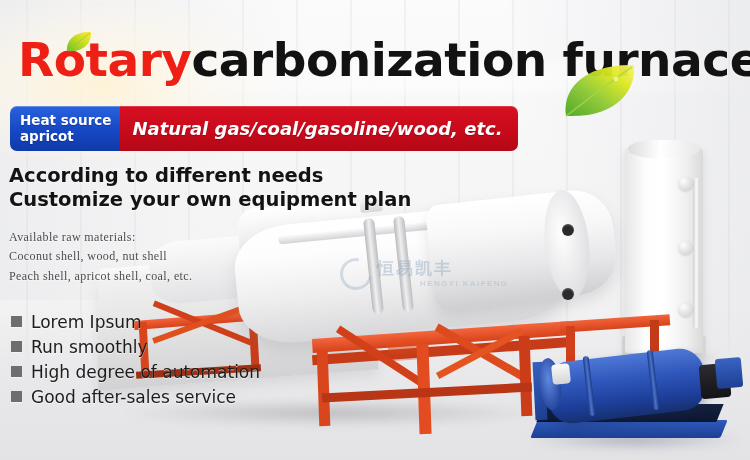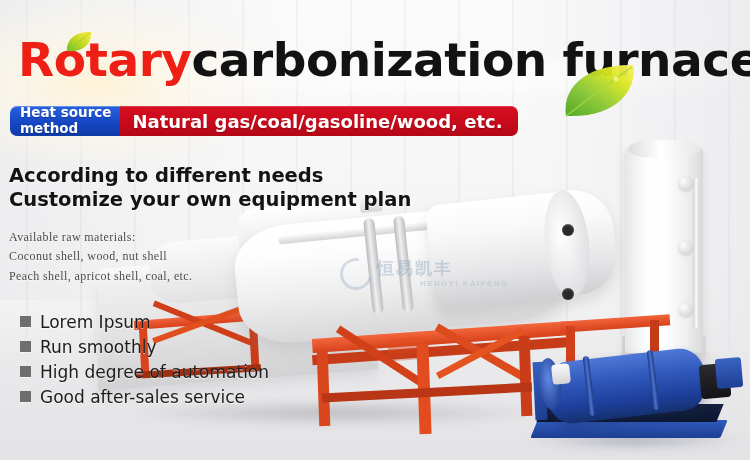--- a/index.html
+++ b/index.html
@@ -305,21 +305,21 @@
     text-shadow:0 1px 0 rgba(255,255,255,.5);
   }
 
   
   .leaf{position:absolute;pointer-events:none;}
   .leaf-small{left:64px;top:30px;width:30px;height:24px;}
   .leaf-big{left:562px;top:62px;width:78px;height:58px;}
 
   
   .badge-row{
-    position:absolute;left:10px;top:106px;height:30px;display:flex;align-items:stretch;
+    position:absolute;left:10px;top:106px;height:45px;display:flex;align-items:stretch;
   }
   .badge-blue{
     background:linear-gradient(180deg,#2a62de 0%,#1647c3 55%,#0f3aa8 100%);
     border-radius:7px 0 0 7px;
     padding:4px 9px 4px 10px;
     display:flex;flex-direction:column;justify-content:center;
     box-shadow:inset 0 1px 0 rgba(255,255,255,.28);
   }
   .badge-blue span{
     color:#fff;font-size:13.5px;font-weight:700;line-height:1.18;
@@ -330,20 +330,21 @@
     background:linear-gradient(180deg,#d70f21 0%,#c60a1b 60%,#b30817 100%);
     border-radius:0 7px 7px 0;
     padding:0 15px 0 12px;
     display:flex;align-items:center;
     box-shadow:inset 0 1px 0 rgba(255,255,255,.18);
   }
   .badge-red span{
     color:#fff;font-size:18px;font-weight:700;white-space:nowrap;
     font-family:"DejaVu Sans","Liberation Sans",sans-serif;
     text-shadow:0 1px 1px rgba(0,0,0,.22);
+    font-style:italic;
   }
 
   
   .headline{
     position:absolute;left:9px;top:164px;
     font-family:"DejaVu Sans","Liberation Sans",sans-serif;
     font-size:19.5px;font-weight:700;color:#131313;line-height:1.25;
     white-space:nowrap;
   }
   .headline div{text-shadow:0 1px 0 rgba(255,255,255,.55);}
@@ -352,21 +353,21 @@
   .raw{
     position:absolute;left:9px;top:228px;
     font-family:Liberation Serif, serif;
     font-size:12px;color:#4c4c4c;line-height:1.62;
     letter-spacing:.4px;white-space:nowrap;
   }
   .raw div{text-shadow:0 1px 0 rgba(255,255,255,.55);}
 
   
   .features{
-    position:absolute;left:20px;top:309px;
+    position:absolute;left:11px;top:309px;
   }
   .feat{
     display:flex;align-items:center;height:25px;
   }
   .feat-sq{
     width:11px;height:11px;background:#6e6e6e;flex:none;margin-right:9px;
     box-shadow:0 1px 0 rgba(255,255,255,.5);
   }
   .feat-label{
     font-family:"DejaVu Sans","Liberation Sans",sans-serif;
@@ -486,21 +487,21 @@
       </linearGradient>
     </defs>
     <path d="M4 54 C0 30 18 2 72 3 C74 28 56 56 4 54 Z" fill="url(#lg2)" opacity=".95"></path>
     <path d="M4 54 C20 42 48 20 70 5" stroke="#a8d645" stroke-width="1.6" fill="none" opacity=".75"></path>
     <circle cx="54" cy="17" r="2.4" fill="#f3f39a" opacity=".85"></circle>
   </svg>
 
   <div class="badge-row">
     <div class="badge-blue">
       <span>Heat source</span>
-      <span>method</span>
+      <span>apricot</span>
     </div>
     <div class="badge-red">
       <span>Natural gas/coal/gasoline/wood, etc.</span>
     </div>
   </div>
 
   <div class="headline">
     <div>According to different needs</div>
     <div>Customize your own equipment plan</div>
   </div>

